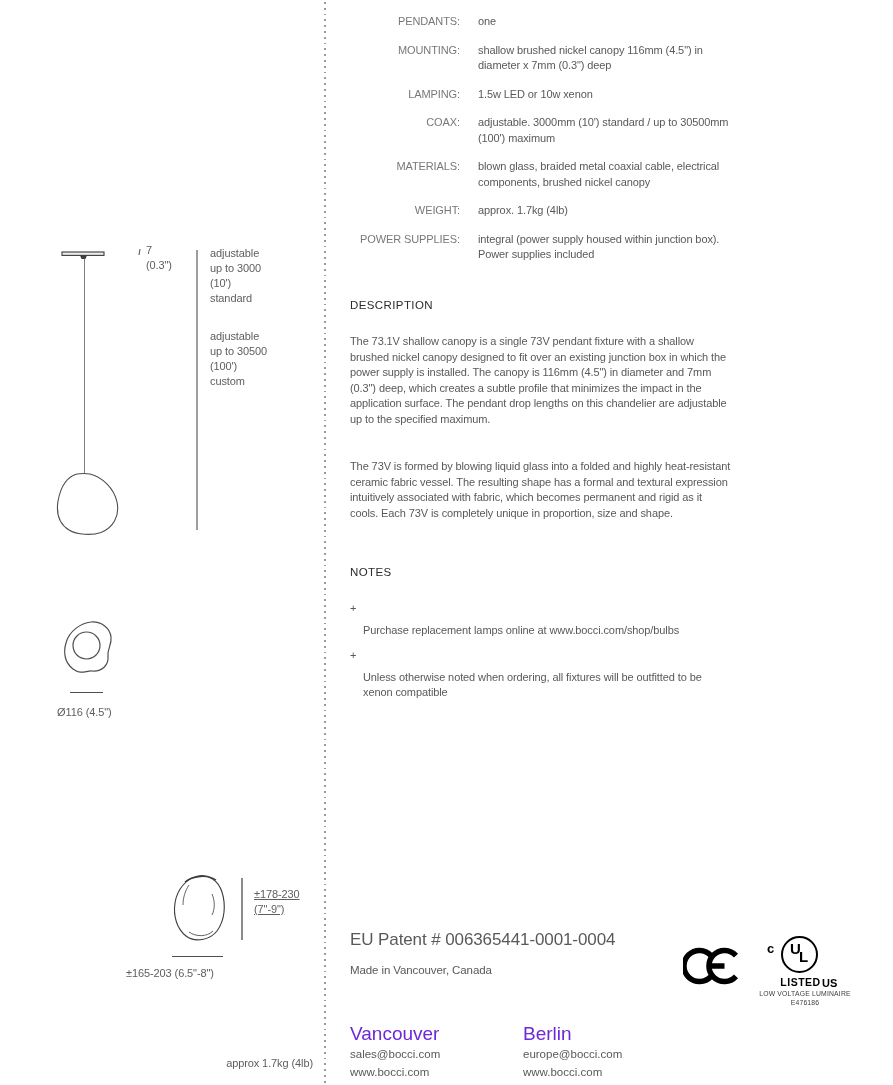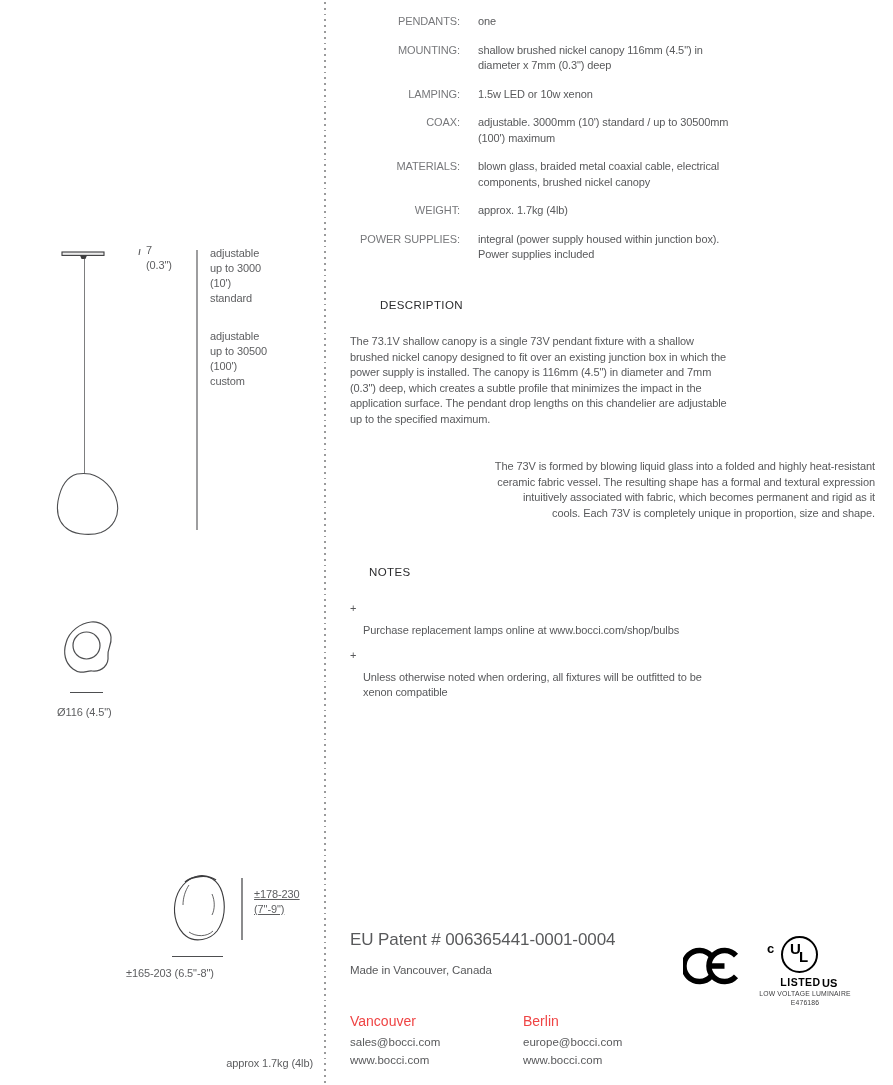--- a/index.html
+++ b/index.html
@@ -19,21 +19,21 @@
   .spec-value{margin-left:18px;width:385px;font-size:11px;line-height:15.5px;color:#58595b;letter-spacing:-0.1px;white-space:pre-line;}
 
   
   .sec-heading{font-size:11.5px;color:#2b2b2d;letter-spacing:0.4px;}
   .para{font-size:11px;line-height:15.6px;letter-spacing:-0.1px;width:525px;white-space:pre-line;}
   .note-item{display:flex;font-size:11px;line-height:15.5px;letter-spacing:-0.1px;width:525px;}
   .note-bullet{width:13px;flex:none;}
   .note-text{white-space:pre-line;margin-top:22px;}
 
   
-  .city{font-size:14px;line-height:17px;color:#ef4444;margin-bottom:3px;}
+  .city{font-size:19px;line-height:17px;color:#6d28d9;margin-bottom:3px;margin-top:12px;}
   .office-line{font-size:11.5px;line-height:18px;color:#58595b;}
   .offices{display:flex;}
   .office{width:173px;}
 
   
   .ul-wrap{left:745px;top:936px;width:120px;height:70px;color:#000;}
   .ul-circle{position:absolute;left:36px;top:0;width:33px;height:33px;border:2.6px solid #000;border-radius:50%;}
   .ul-u{position:absolute;left:7px;top:2px;font-size:15px;font-weight:bold;}
   .ul-l{position:absolute;left:16px;top:10px;font-size:15px;font-weight:bold;}
   .ul-c{position:absolute;left:22px;top:5px;font-size:13px;font-weight:bold;}
@@ -141,35 +141,35 @@
       <div class="spec-label">WEIGHT:</div>
       <div class="spec-value">approx. 1.7kg (4lb)</div>
     </div>
     <div class="spec-row">
       <div class="spec-label">POWER SUPPLIES:</div>
       <div class="spec-value">integral (power supply housed within junction box).
 Power supplies included</div>
     </div>
   </div>
 
-  <div class="abs sec-heading" style="left:350px;top:299px;margin-left:30px;">DESCRIPTION</div>
+  <div class="abs sec-heading" style="left:350px;top:299px;">DESCRIPTION</div>
 
   <div class="abs para" style="left:350px;top:334px;">The 73.1V shallow canopy is a single 73V pendant fixture with a shallow
 brushed nickel canopy designed to fit over an existing junction box in which the
 power supply is installed. The canopy is 116mm (4.5") in diameter and 7mm
 (0.3") deep, which creates a subtle profile that minimizes the impact in the
 application surface. The pendant drop lengths on this chandelier are adjustable
 up to the specified maximum.</div>
 
-  <div class="abs para" style="left:350px;top:459px;text-align:right;">The 73V is formed by blowing liquid glass into a folded and highly heat-resistant
+  <div class="abs para" style="left:350px;top:459px;">The 73V is formed by blowing liquid glass into a folded and highly heat-resistant
 ceramic fabric vessel. The resulting shape has a formal and textural expression
 intuitively associated with fabric, which becomes permanent and rigid as it
 cools. Each 73V is completely unique in proportion, size and shape.</div>
 
-  <div class="abs sec-heading" style="left:350px;top:566px;margin-left:19px;">NOTES</div>
+  <div class="abs sec-heading" style="left:350px;top:566px;">NOTES</div>
 
   <div class="abs" style="left:350px;top:601px;">
     <div class="note-item">
       <span class="note-bullet">+</span>
       <span class="note-text">Purchase replacement lamps online at www.bocci.com/shop/bulbs</span>
     </div>
     <div class="note-item" style="margin-top:9px;">
       <span class="note-bullet">+</span>
       <span class="note-text">Unless otherwise noted when ordering, all fixtures will be outfitted to be
 xenon compatible</span>

